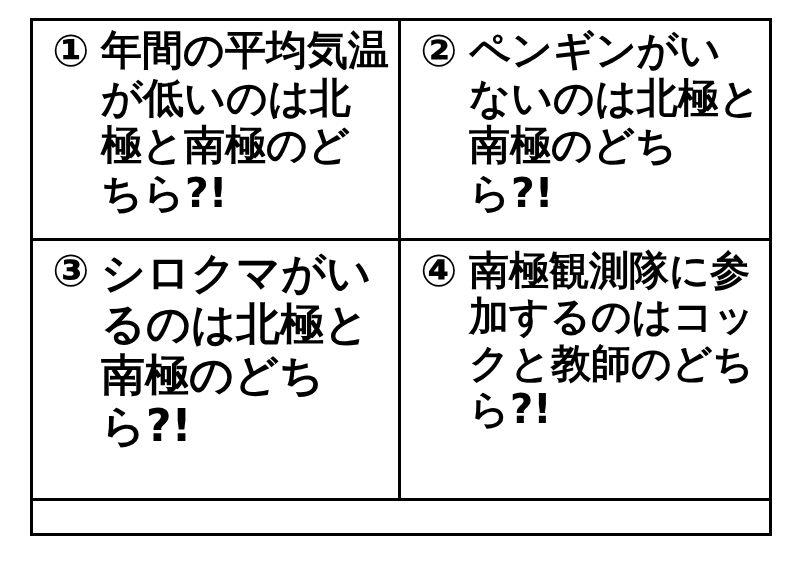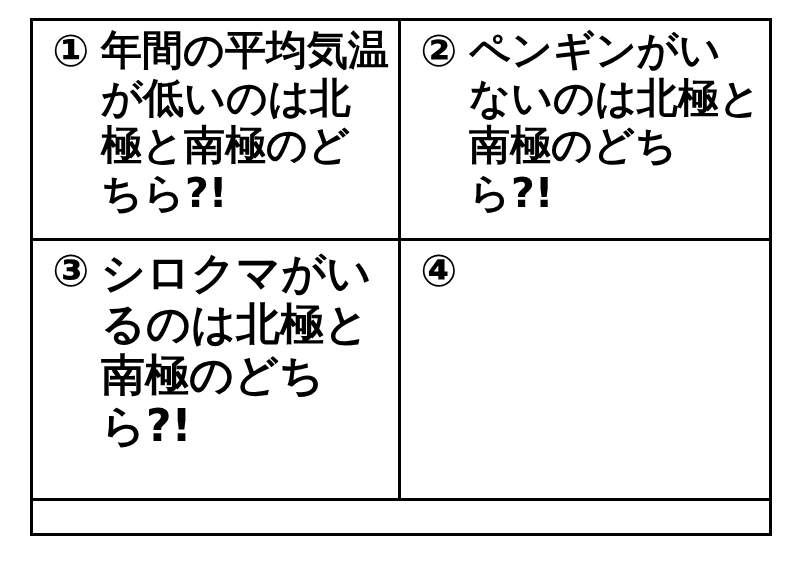--- a/index.html
+++ b/index.html
@@ -84,18 +84,19 @@
       <div class="qtext">ペンギンがいないのは北極と南極のどちら?!</div>
     </div>
 
     <div class="cell cell-3 border-right border-bottom">
       <div class="num">③</div>
       <div class="qtext">シロクマがいるのは北極と南極のどちら?!</div>
     </div>
 
     <div class="cell cell-4 border-bottom">
       <div class="num">④</div>
+      <div class="qtext">南極観測隊に参加するのはコックと教師のどちら?!</div>
     </div>
 
     <div class="cell empty-row"></div>
 
   </div>
 </div>
 
 </body></html>

